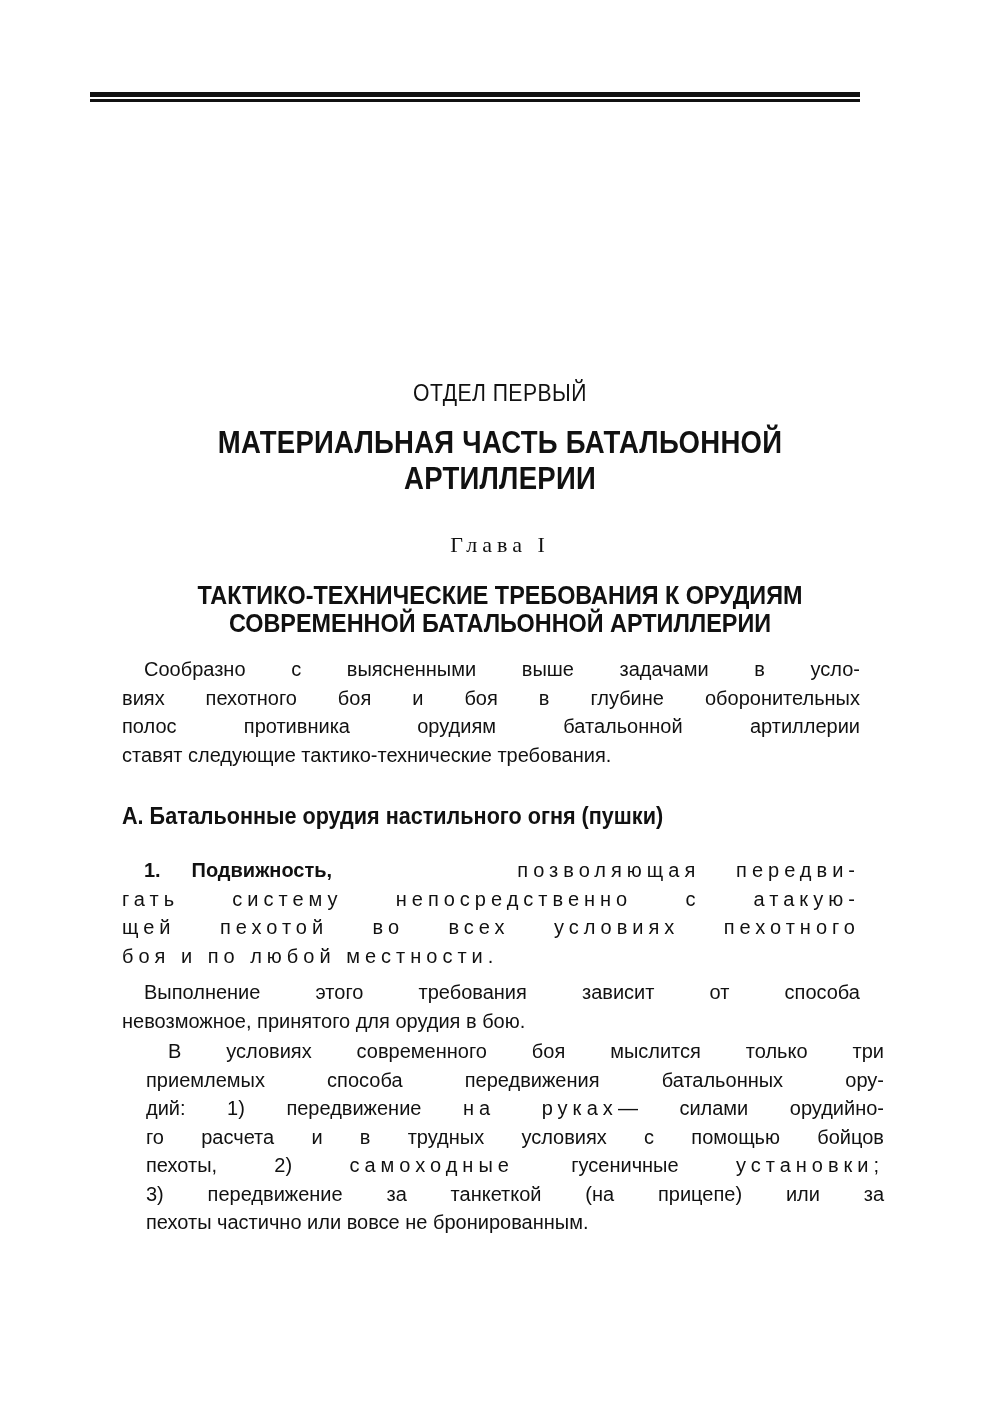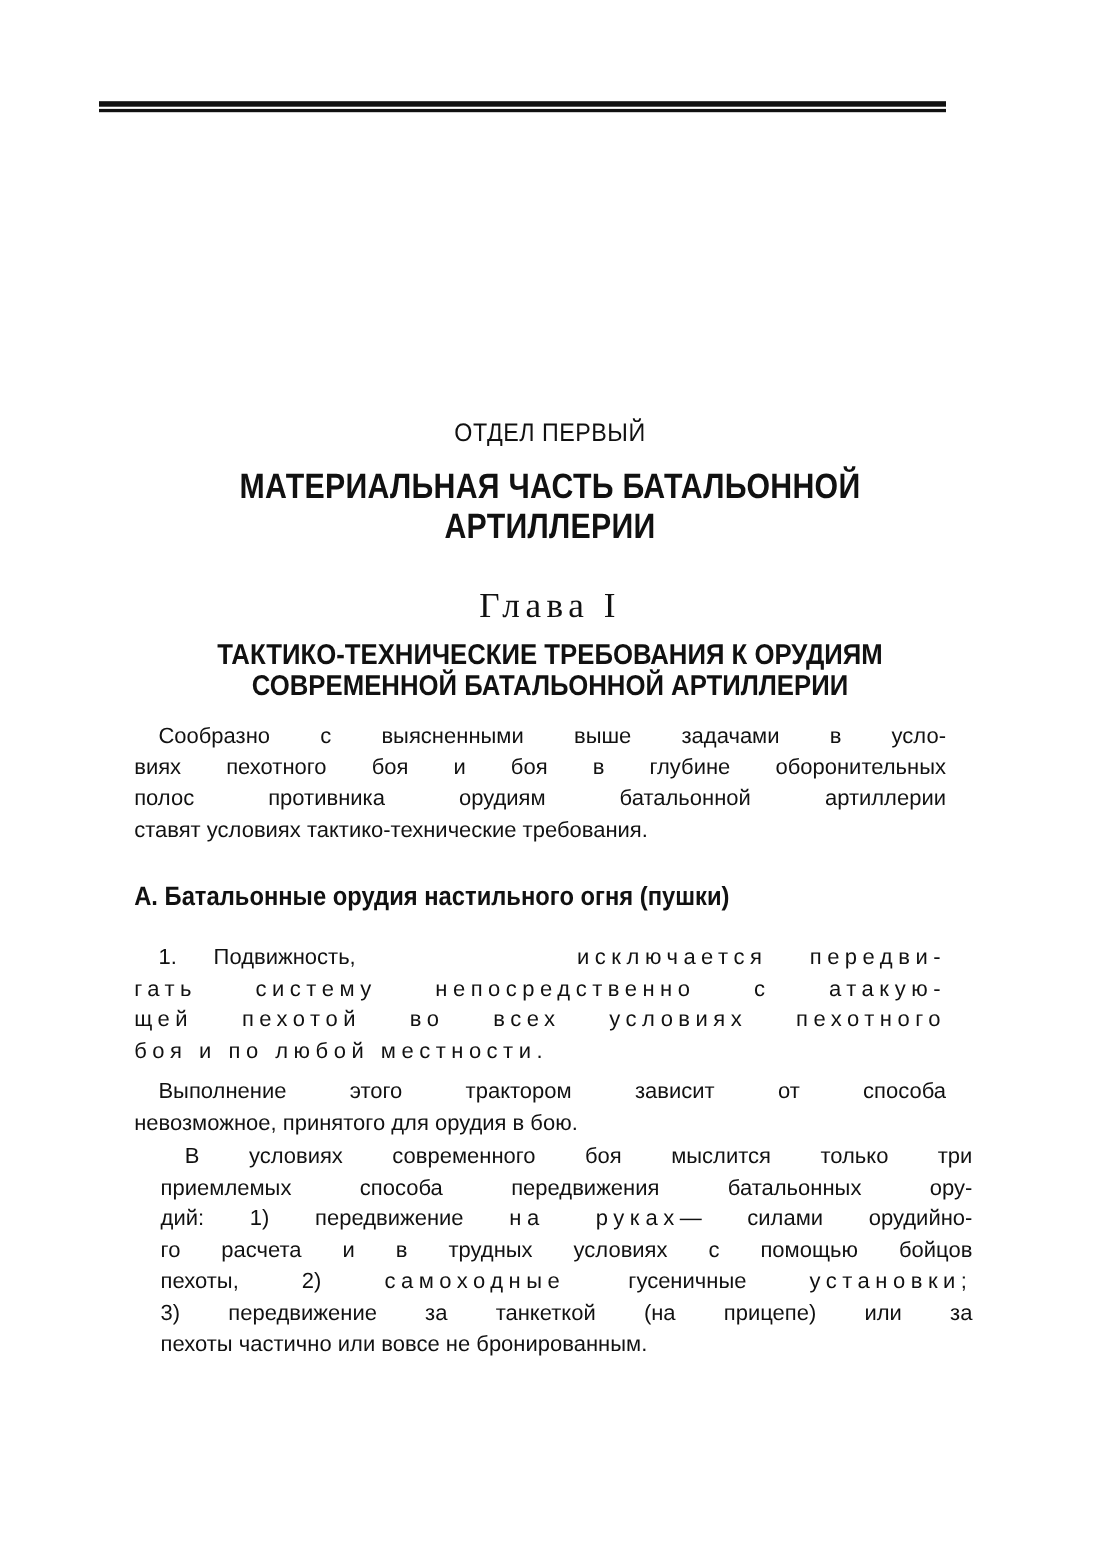--- a/index.html
+++ b/index.html
@@ -43,21 +43,21 @@
       font-weight: bold;
       font-size: 32px;
       transform: scaleX(0.86);
       letter-spacing: 0.3px;
     }
     .pt1 { top: 424px; }
     .pt2 { top: 460px; }
     .chapter-label {
       top: 532px;
       font-family: "Liberation Serif", serif;
-      font-size: 32px;
+      font-size: 22px;
       letter-spacing: 5px;
     }
     .chapter-title {
       font-family: "Liberation Sans", "DejaVu Sans", sans-serif;
       font-weight: bold;
       font-size: 26px;
       transform: scaleX(0.9);
     }
     .ct1 { top: 580px; }
     .ct2 { top: 608px; }
@@ -90,55 +90,55 @@
       font-size: 24px;
       white-space: nowrap;
       transform: scaleX(0.9);
       transform-origin: left center;
     }
     .para2 { top: 856px; }
     .spaced { letter-spacing: 5px; }
     .para3 { top: 978px; }
     .para4 { top: 1037px; margin-left: 24px; }
     .para5 { top: 1268px; }
-    b.lead { font-weight: normal; }
+    b.lead { font-weight: bold; }
     .sp { letter-spacing: 5px; }
   </style>
 </head>
 <body>
 
 <div class="rule rule-top"></div>
 <div class="rule rule-bottom"></div>
 
 <div class="center-line division">ОТДЕЛ ПЕРВЫЙ</div>
 <div class="center-line part-title pt1">МАТЕРИАЛЬНАЯ ЧАСТЬ БАТАЛЬОННОЙ</div>
 <div class="center-line part-title pt2">АРТИЛЛЕРИИ</div>
 
 <div class="center-line chapter-label">Глава I</div>
 <div class="center-line chapter-title ct1">ТАКТИКО-ТЕХНИЧЕСКИЕ ТРЕБОВАНИЯ К ОРУДИЯМ</div>
 <div class="center-line chapter-title ct2">СОВРЕМЕННОЙ БАТАЛЬОННОЙ АРТИЛЛЕРИИ</div>
 
 <div class="text-block para1">
   <span class="line indent">Сообразно с выясненными выше задачами в усло-</span>
   <span class="line">виях пехотного боя и боя в глубине оборонительных</span>
   <span class="line">полос противника орудиям батальонной артиллерии</span>
-  <span class="line last">ставят условиях тактико-технические требования.</span>
+  <span class="line last">ставят следующие тактико-технические требования.</span>
 </div>
 
 <div class="subhead">А. Батальонные орудия настильного огня (пушки)</div>
 
 <div class="text-block para2">
-  <span class="line indent"><b class="lead">1. Подвижность,</b>&nbsp;&nbsp;&nbsp;&nbsp;&nbsp;&nbsp;<span class="sp">исключается передви-</span></span>
+  <span class="line indent"><b class="lead">1. Подвижность,</b>&nbsp;&nbsp;&nbsp;&nbsp;&nbsp;&nbsp;<span class="sp">позволяющая передви-</span></span>
   <span class="line spaced">гать систему непосредственно с атакую-</span>
   <span class="line spaced">щей пехотой во всех условиях пехотного</span>
   <span class="line spaced last">боя и по любой местности.</span>
 </div>
 
 <div class="text-block para3">
-  <span class="line indent">Выполнение этого трактором зависит от способа</span>
+  <span class="line indent">Выполнение этого требования зависит от способа</span>
   <span class="line last">невозможное, принятого для орудия в бою.</span>
 </div>
 
 <div class="text-block para4">
   <span class="line indent">В условиях современного боя мыслится только три</span>
   <span class="line">приемлемых способа передвижения батальонных ору-</span>
   <span class="line"><span>дий: 1) передвижение</span> <span class="sp">на руках</span><span>— силами орудийно-</span></span>
   <span class="line">го расчета и в трудных условиях с помощью бойцов</span>
   <span class="line"><span>пехоты, 2)</span> <span class="sp">самоходные</span> <span>гусеничные</span> <span class="sp">установки;</span></span>
   <span class="line">3) передвижение за танкеткой (на прицепе) или за</span>

